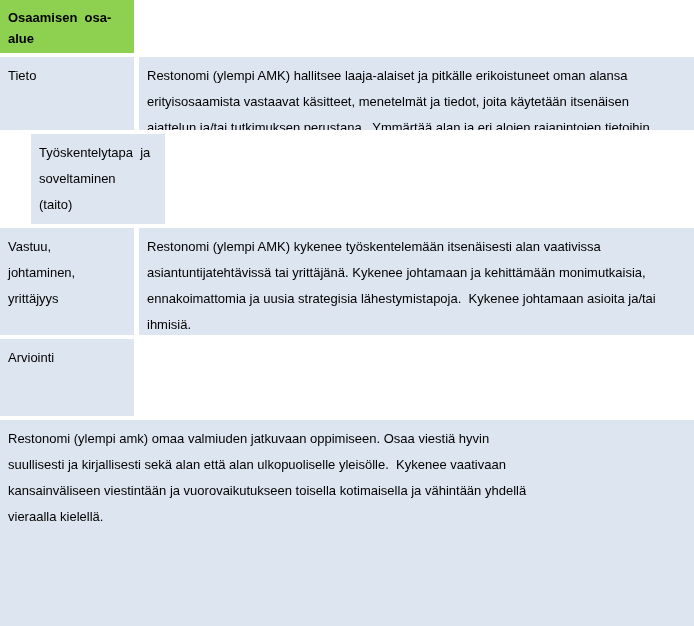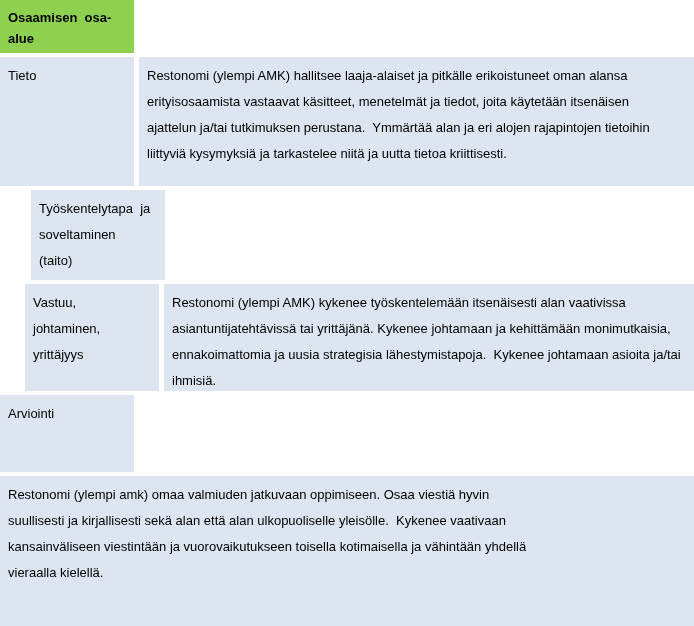--- a/index.html
+++ b/index.html
@@ -41,23 +41,23 @@
   .col-area { width: 134px; flex: 0 0 134px; }
   .col-desc { flex: 1 1 auto; }
   .header .cell {
     background: #8ed150;
     font-weight: bold;
     line-height: 21px;
     display: flex;
     align-items: center;
   }
   .header { height: 53px; }
-  .row-1 { height: 129px; }
+  .row-1 { height: 73px; }
   .row-2 { height: 90px; padding-left: 31px; }
-  .row-3 { height: 107px; padding-left: 25px; }
+  .row-3 { height: 107px; }
   .row-4 { height: 77px; }
   .row-5 { flex: 1 1 auto; }
 </style>
 </head>
 <body>
 
 <div class="table">
 
   <div class="row header">
     <div class="cell col-area">

